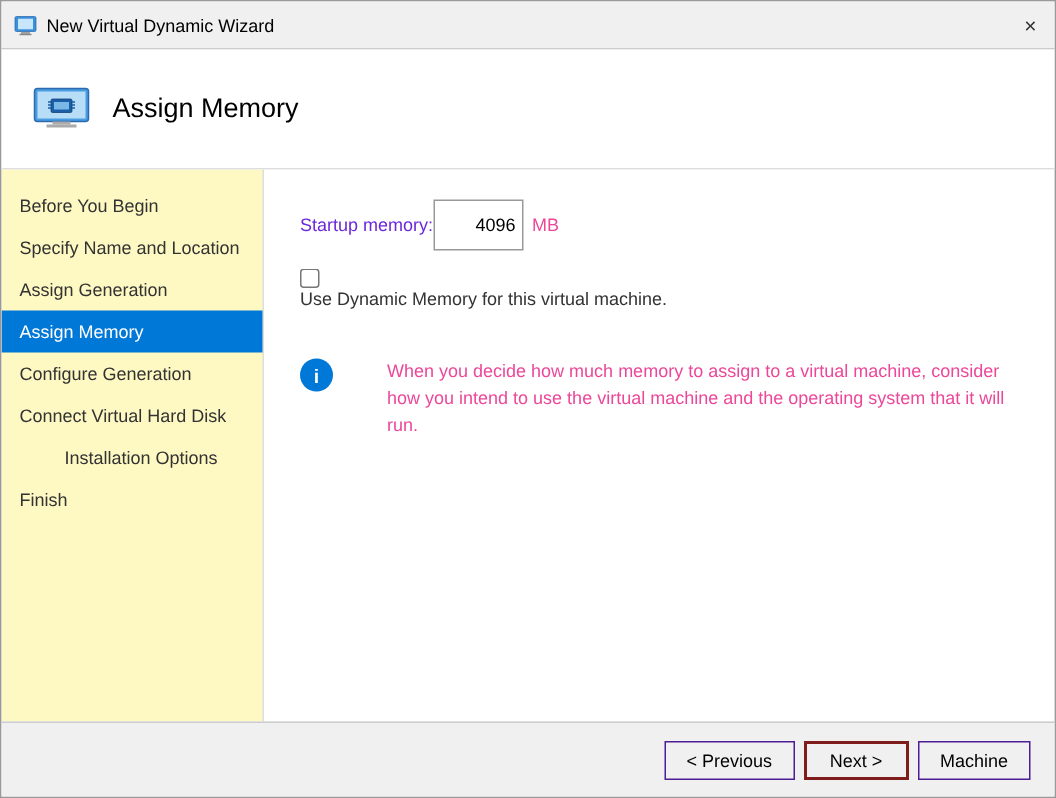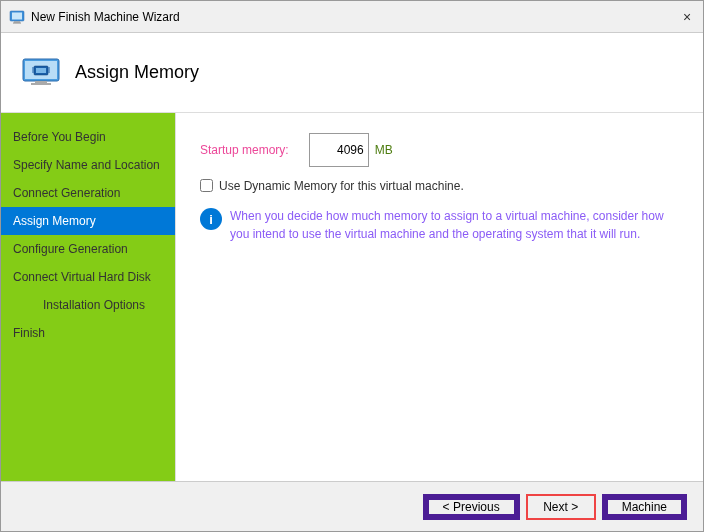--- a/index.html
+++ b/index.html
@@ -73,21 +73,21 @@
       font-weight: 400;
       color: #000;
     }
     .content-area {
       display: flex;
       flex: 1;
       overflow: hidden;
     }
     .sidebar {
       width: 175px;
-      background: #84cc16;
+      background: #fef9c3;
       border-right: 1px solid #ddd;
       padding: 10px 0;
       flex-shrink: 0;
     }
     .sidebar-item {
       padding: 5px 12px;
       font-size: 12px;
       color: #333;
       cursor: pointer;
       line-height: 1.5;
@@ -112,41 +112,42 @@
       line-height: 1.5;
       margin-bottom: 18px;
     }
     .form-row {
       display: flex;
       align-items: center;
       margin-bottom: 12px;
     }
     .form-label {
       font-size: 12px;
-      color: #ec4899;
-      margin-right: 20px;
+      color: #6d28d9;
+      margin-right: 0;
       white-space: nowrap;
     }
     .form-input {
       border: 1px solid #999;
       padding: 2px 4px;
       font-size: 12px;
       width: 60px;
       height: 34px;
       text-align: right;
     }
     .form-unit {
       font-size: 12px;
-      color: #4d7c0f;
+      color: #ec4899;
       margin-left: 6px;
     }
     .checkbox-row {
       display: flex;
       align-items: flex-start;
-      margin-bottom: 14px;
+      margin-bottom: 32px;
+      flex-direction: column;
     }
     .checkbox-row input[type=checkbox] {
       margin-right: 6px;
       width: 13px;
       height: 13px;
     }
     .checkbox-label {
       font-size: 12px;
       color: #333;
     }
@@ -166,48 +167,49 @@
       font-weight: bold;
       display: flex;
       align-items: center;
       justify-content: center;
       flex-shrink: 0;
       margin-right: 8px;
       margin-top: 1px;
     }
     .info-text {
       font-size: 12px;
-      color: #8b5cf6;
+      color: #ec4899;
       line-height: 1.5;
+      margin-left: 28px;
     }
     .footer {
       border-top: 1px solid #ccc;
       background: #f0f0f0;
       height: 50px;
       display: flex;
       align-items: center;
       justify-content: flex-end;
       padding: 0 16px;
       gap: 6px;
       flex-shrink: 0;
     }
     .btn {
       height: 26px;
       padding: 0 14px;
       font-size: 12px;
-      border: 6px solid #4c1d95;
+      border: 1px solid #4c1d95;
       background: #f0f0f0;
       cursor: pointer;
       display: flex;
       align-items: center;
       justify-content: center;
       min-width: 70px;
     }
     .btn-next {
-      border: 2px solid #ef4444;
+      border: 2px solid #7f1d1d;
       background: #f0f0f0;
     }
     
     .monitor-icon {
       display: flex;
       align-items: center;
       justify-content: center;
     }
   </style>
 </head>
@@ -217,21 +219,21 @@
 
   <div class="title-bar">
     <div class="title-bar-icon monitor-icon">
       <svg width="16" height="16" viewBox="0 0 16 16">
         <rect x="1" y="2" width="14" height="10" rx="1" fill="#3c8fd9" stroke="#2a6aad" stroke-width="0.5"></rect>
         <rect x="3" y="3.5" width="10" height="7" fill="#c8e6fa"></rect>
         <rect x="5" y="12.5" width="6" height="1" fill="#888"></rect>
         <rect x="4" y="13.5" width="8" height="1" fill="#888"></rect>
       </svg>
     </div>
-    <span class="title-bar-text">New Finish Machine Wizard</span>
+    <span class="title-bar-text">New Virtual Dynamic Wizard</span>
     <div class="title-bar-close">×</div>
   </div>
 
   <div class="header-section">
     <div class="header-icon monitor-icon">
       <svg width="40" height="30" viewBox="0 0 40 30">
         <rect x="2" y="1" width="36" height="22" rx="2" fill="#4a9de0" stroke="#2a6aad" stroke-width="1"></rect>
         <rect x="4" y="3" width="32" height="18" fill="#b8ddf7"></rect>
         <rect x="14" y="23" width="12" height="2" fill="#aaa"></rect>
         <rect x="10" y="25" width="20" height="2" fill="#aaa"></rect>
@@ -247,21 +249,21 @@
       </svg>
     </div>
     <span class="header-title">Assign Memory</span>
   </div>
 
   <div class="content-area">
 
     <div class="sidebar">
       <div class="sidebar-item">Before You Begin</div>
       <div class="sidebar-item">Specify Name and Location</div>
-      <div class="sidebar-item">Connect Generation</div>
+      <div class="sidebar-item">Assign Generation</div>
       <div class="sidebar-item active">Assign Memory</div>
       <div class="sidebar-item">Configure Generation</div>
       <div class="sidebar-item">Connect Virtual Hard Disk</div>
       <div class="sidebar-item indent">Installation Options</div>
       <div class="sidebar-item">Finish</div>
     </div>
 
     <div class="main-content">
 
       <div class="form-row">

